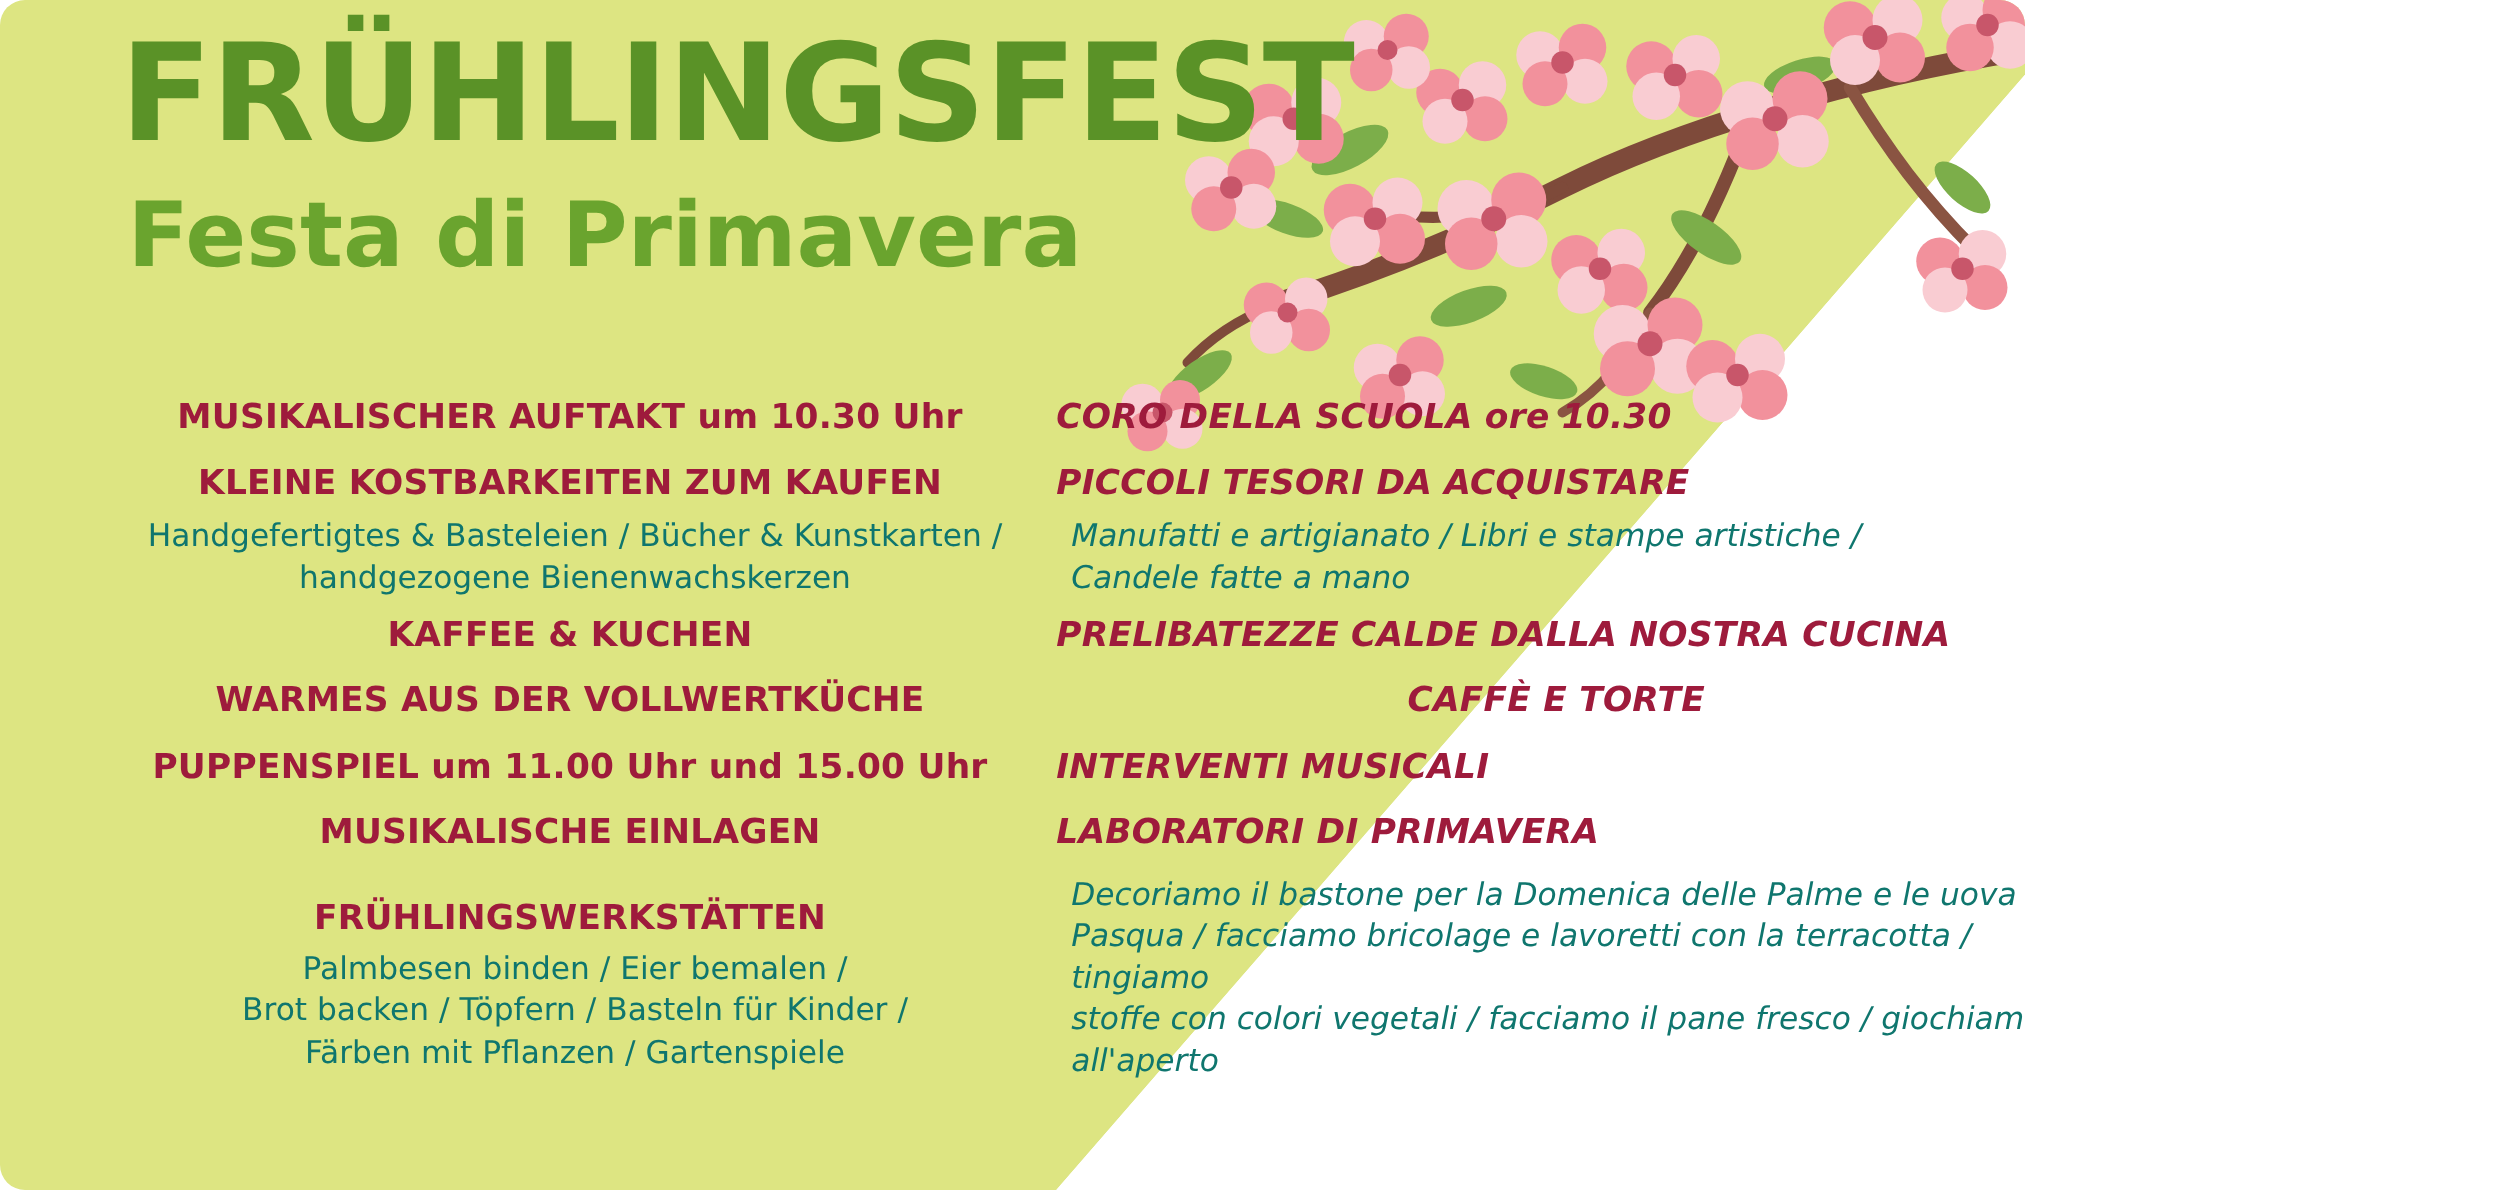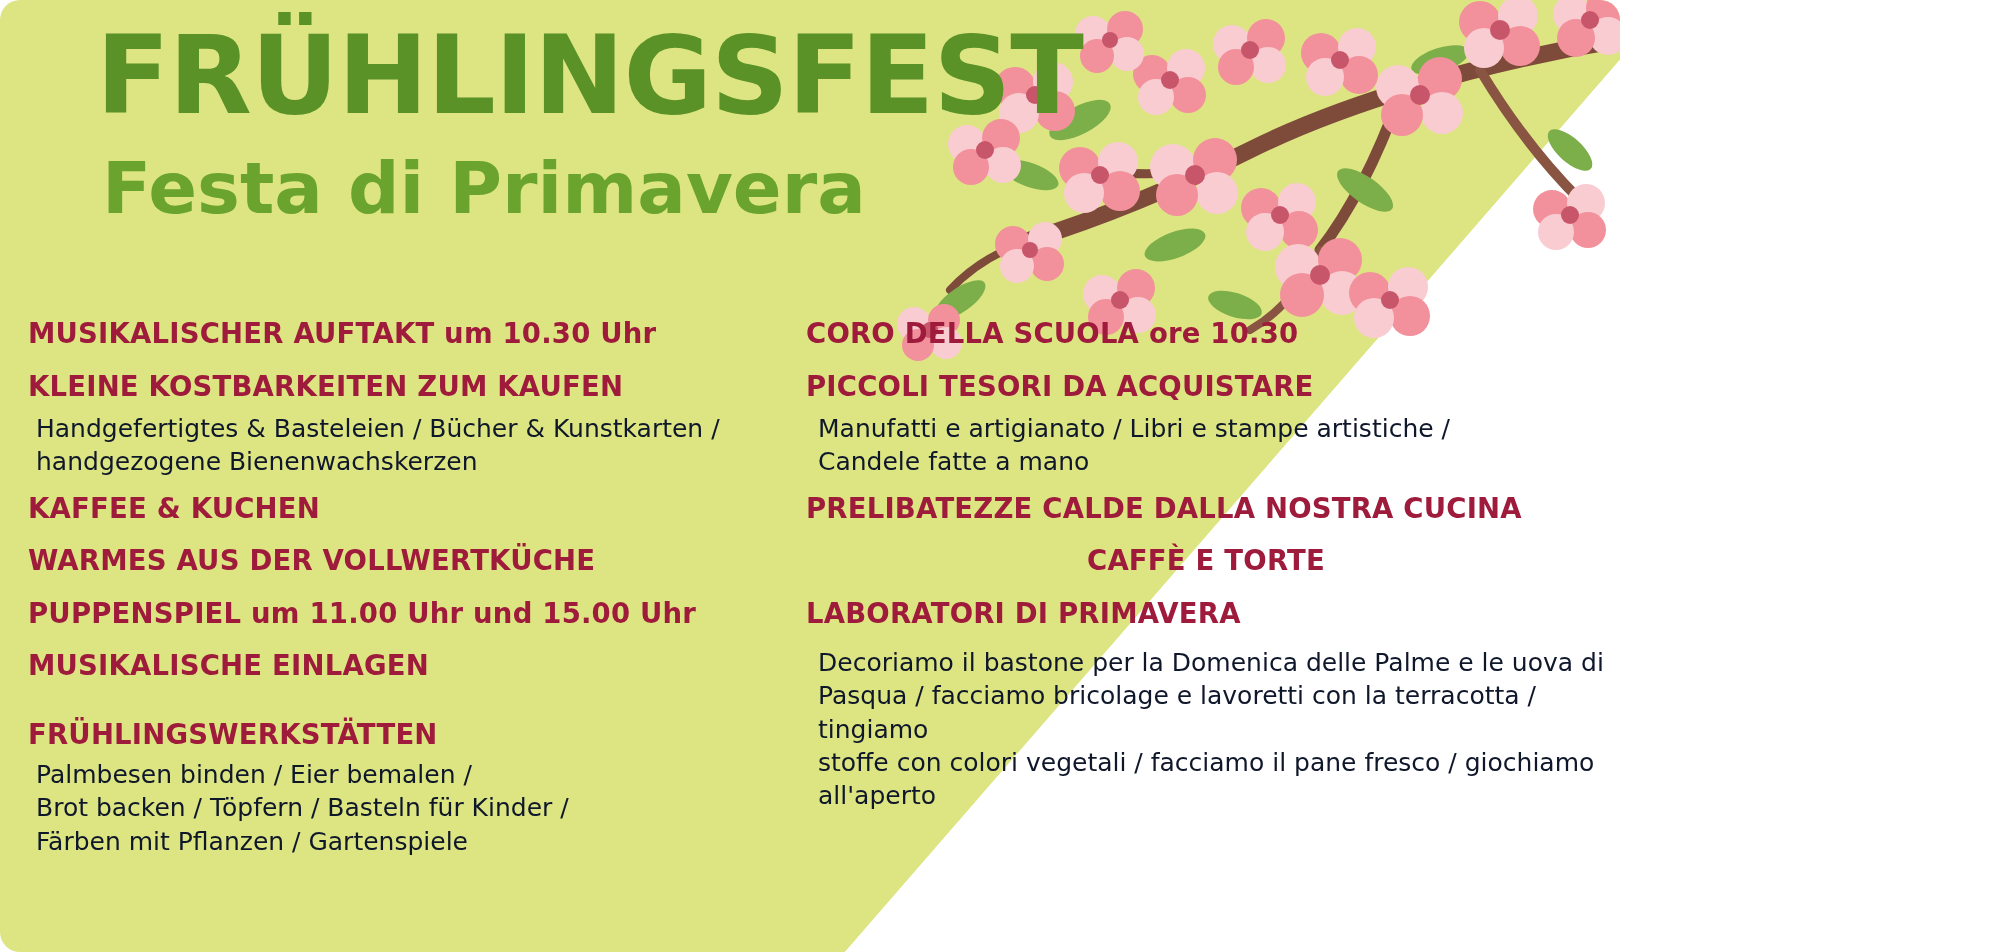--- a/index.html
+++ b/index.html
@@ -61,39 +61,39 @@
     line-height: 1.1;
     margin: 14px 0 0 6px;
     white-space: nowrap;
   }
 
   
   .column {
     position: absolute;
     top: 320px;
   }
-  #col-de { left: 28px; width: 800px; }
-  #col-it { left: 806px; width: 800px; }
+  #col-de { left: 56px; width: 800px; text-align: center; }
+  #col-it { left: 845px; width: 800px; font-style: italic; }
 
   .entry { margin-bottom: 0; }
   .heading {
     font-family: "DejaVu Sans", sans-serif;
     font-weight: bold;
     font-size: 27.5px;
     letter-spacing: 0.2px;
     color: #9e1b3c;
     line-height: 1.0;
     margin: 0 0 22px 0;
     white-space: nowrap;
   }
   .detail {
     font-family: "DejaVu Sans", sans-serif;
     font-weight: normal;
     font-size: 25px;
-    color: #0f172a;
+    color: #0f766e;
     line-height: 1.33;
     margin: -6px 0 20px 8px;
     white-space: pre-line;
   }
   #col-it .detail { margin-left: 12px; }
   #col-it .heading { font-size: 27.5px; }
 
   
   #col-de .entry:nth-child(1) .heading { margin-bottom: 25px; }
   #col-de .entry:nth-child(2) .heading { margin-bottom: 18px; }
@@ -326,20 +326,23 @@
       <div class="detail">Manufatti e artigianato / Libri e stampe artistiche /
 Candele fatte a mano</div>
     </div>
     <div class="entry">
       <div class="heading">PRELIBATEZZE CALDE DALLA NOSTRA CUCINA</div>
     </div>
     <div class="entry">
       <div class="heading">CAFFÈ E TORTE</div>
     </div>
     <div class="entry">
+      <div class="heading">INTERVENTI MUSICALI</div>
+    </div>
+    <div class="entry">
       <div class="heading">LABORATORI DI PRIMAVERA</div>
       <div class="detail">Decoriamo il bastone per la Domenica delle Palme e le uova di
 Pasqua / facciamo bricolage e lavoretti con la terracotta / tingiamo
 stoffe con colori vegetali / facciamo il pane fresco / giochiamo all'aperto</div>
     </div>
   </div>
 
 </div>
 
 </body></html>

